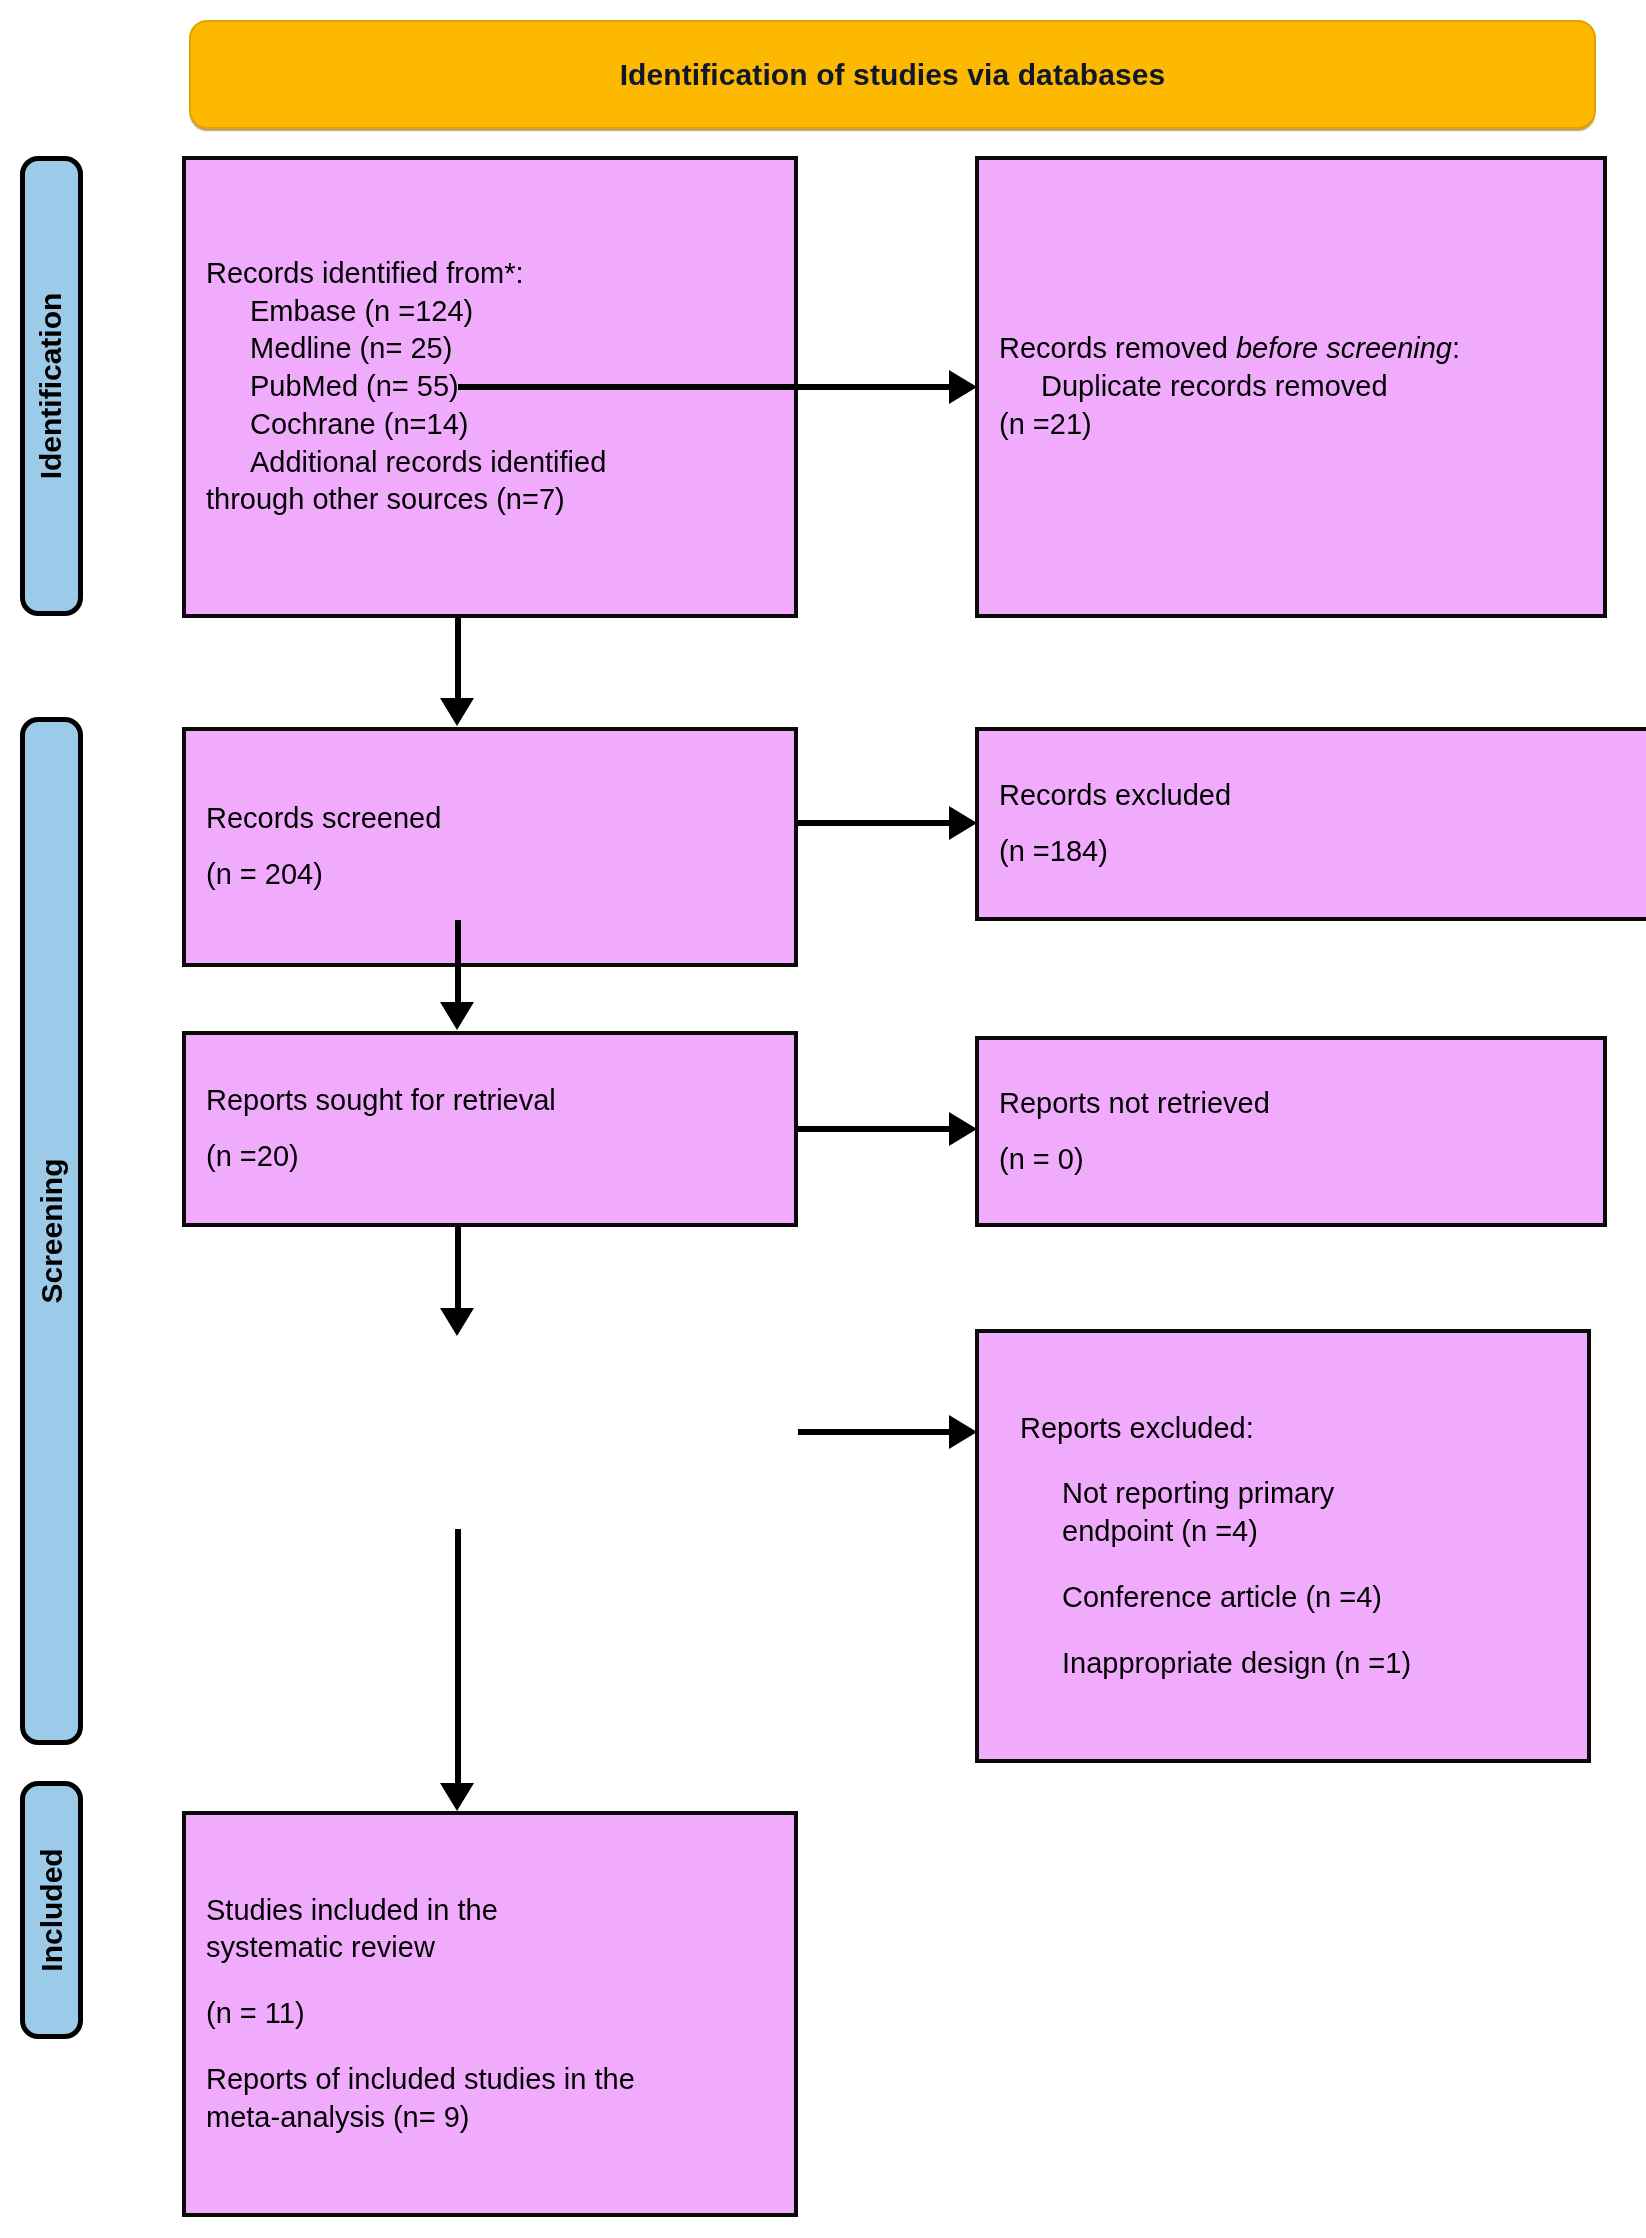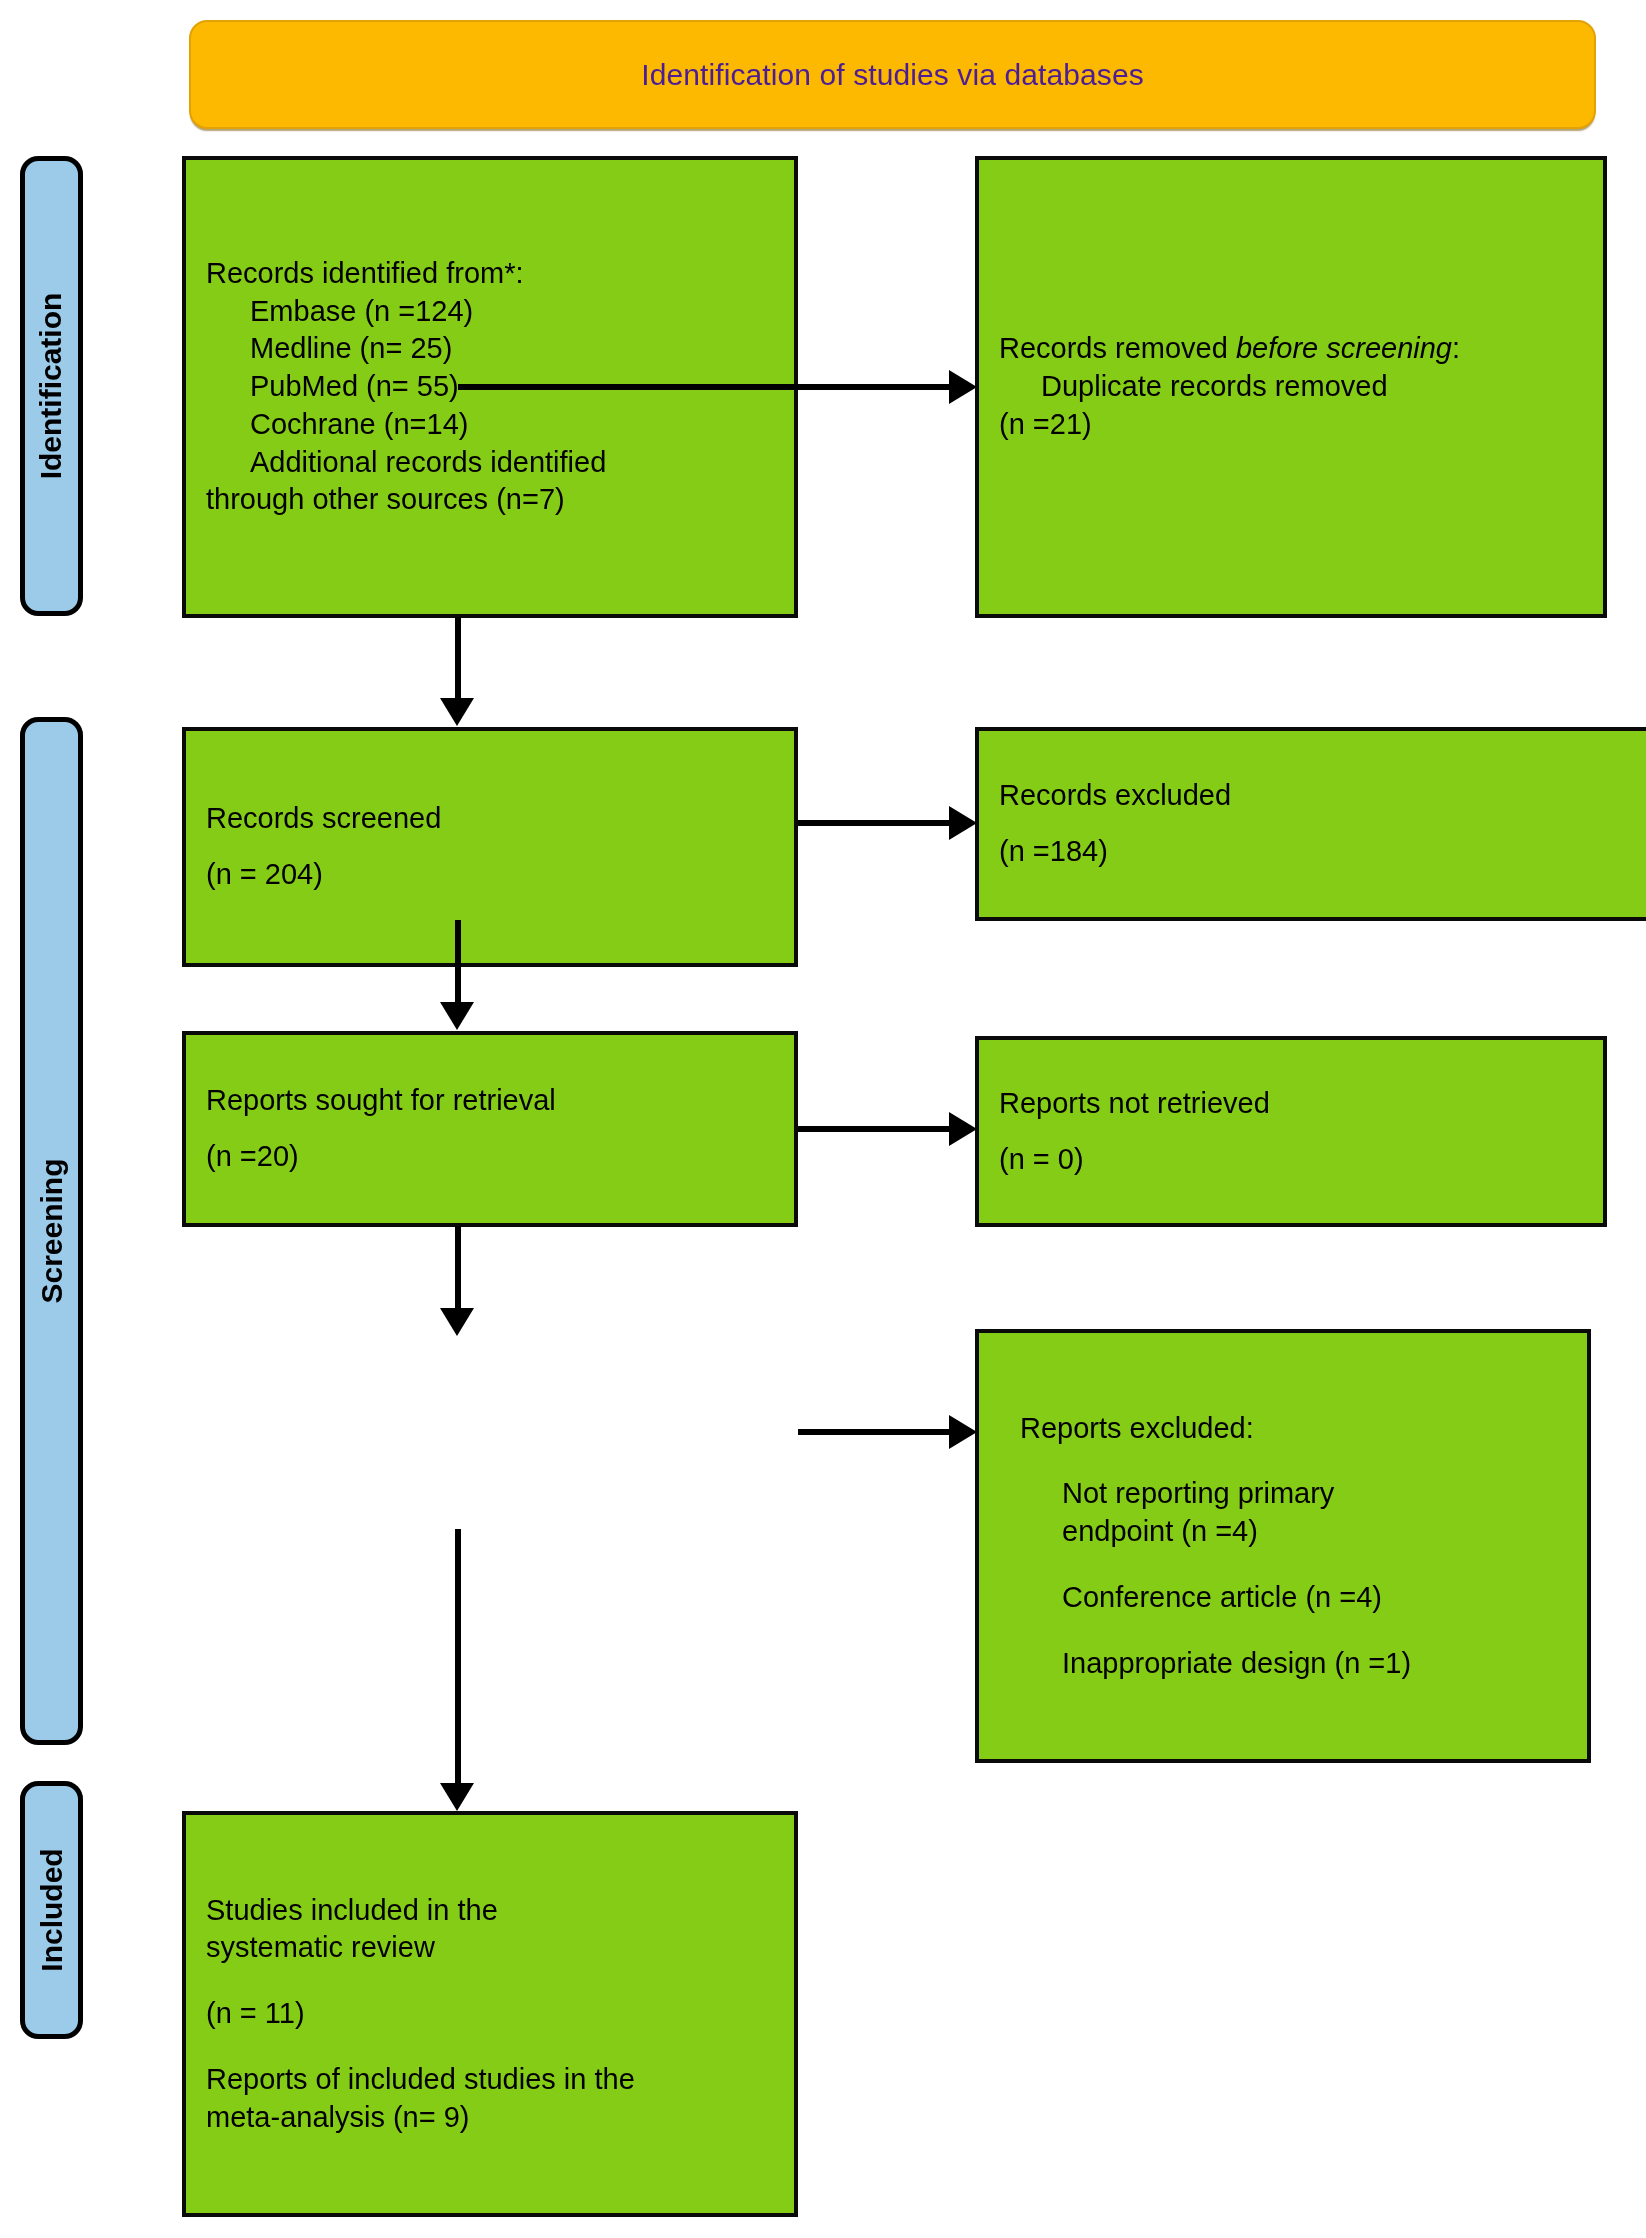--- a/index.html
+++ b/index.html
@@ -28,22 +28,22 @@
     border: 2.8px solid #E3A203;
     border-radius: 18.3px;
     box-sizing: border-box;
     display: flex;
     align-items: center;
     justify-content: center;
     box-shadow: 0 2.8px 1.4px -1.4px rgba(120,85,0,0.55);
   }
   .banner-text {
     font-size: 30px;
-    font-weight: normal;
-    color: #4c1d95;
+    font-weight: bold;
+    color: #0f172a;
     letter-spacing: 0.1px;
     text-align: center;
   }
 
   
   .stage {
     position: absolute;
     background: #9CCBEA;
     border: 5px solid #000000;
     border-radius: 18.3px;
@@ -56,21 +56,21 @@
     transform: rotate(-90deg);
     white-space: nowrap;
     font-size: 30px;
     font-weight: bold;
     color: #000000;
   }
 
   
   .box {
     position: absolute;
-    background: #84cc16;
+    background: #f0abfc;
     border: 4.2px solid #0a0a0a;
     box-sizing: border-box;
     display: flex;
     flex-direction: column;
     justify-content: center;
   }
   .box-inner {
     padding: 0 20px;
   }
   .line {

